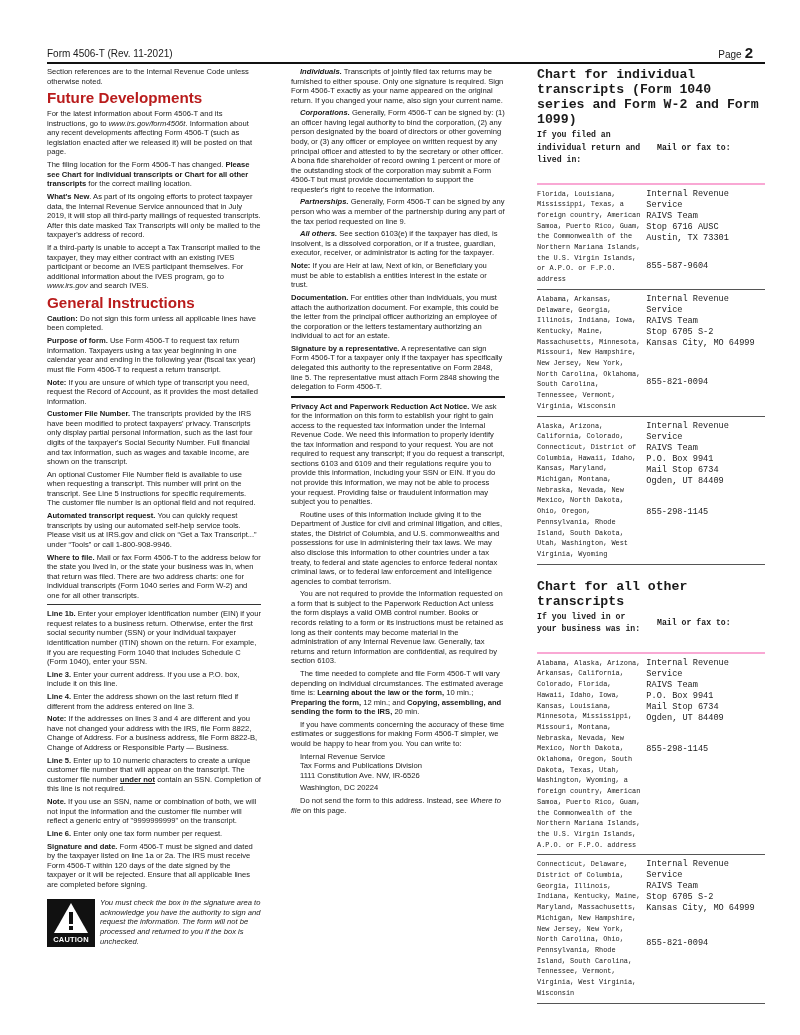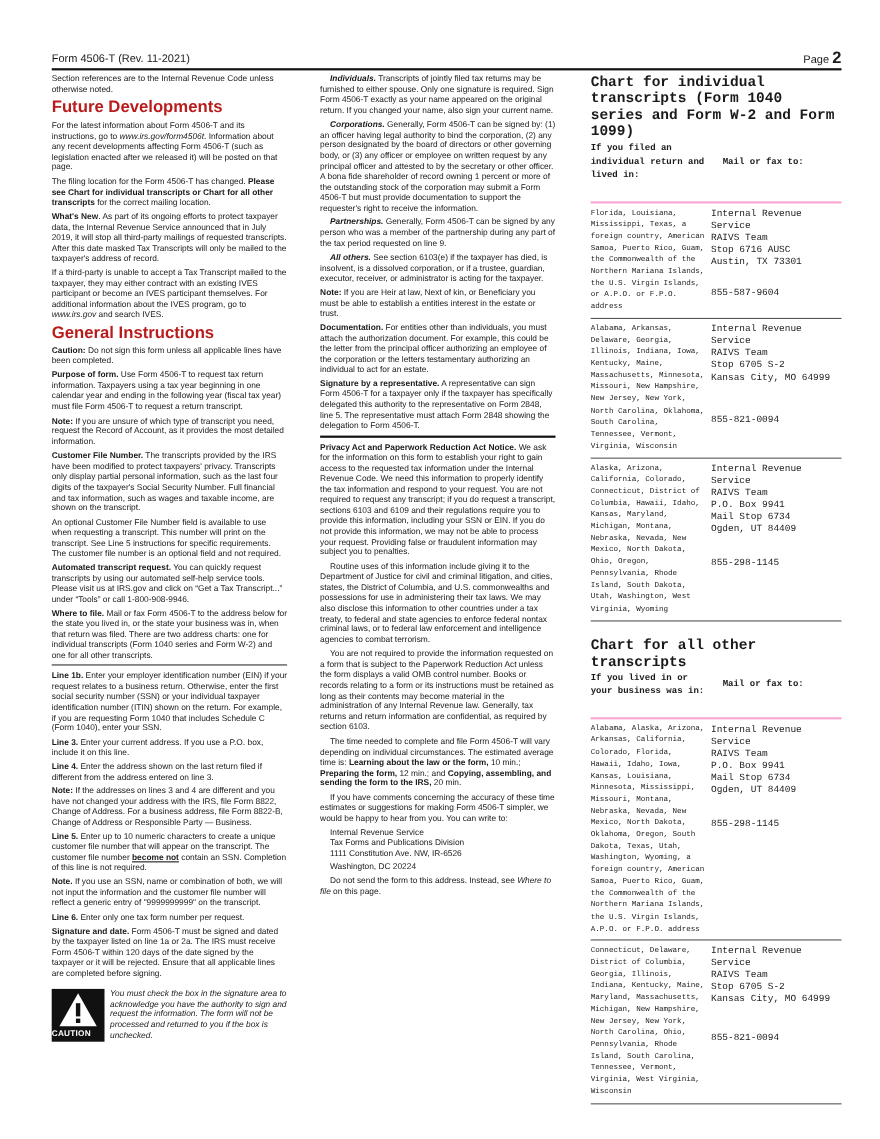--- a/index.html
+++ b/index.html
@@ -1,38 +1,38 @@
 <!DOCTYPE html>
 <html><head>
 <meta charset="utf-8">
 <style>
   * { box-sizing: border-box; margin: 0; padding: 0; }
   html, body { width: 800px; height: 1035px; background: #ffffff; }
   body { position: relative; font-family: "Liberation Sans", sans-serif; color: #1a1a1a; overflow: hidden; }
   .header { position: absolute; left: 47px; top: 46px; width: 718px; height: 18px; border-bottom: 2px solid #111; }
   .header .form-id { position: absolute; left: 0; top: 2px; font-size: 10px; }
-  .header .page { position: absolute; right: 0; top: -2px; font-size: 10px; }
+  .header .page { position: absolute; right: 12px; top: -2px; font-size: 10px; }
   .header .page b { font-size: 15px; font-weight: bold; margin-left: 3px; }
   .col { position: absolute; top: 67px; font-size: 7.6px; line-height: 9.55px; }
   .col1 { left: 47px; width: 214px; }
   .col2 { left: 291px; width: 214px; }
   .col3 { left: 537px; width: 228px; font-family: Liberation Mono, monospace; }
   p { margin-bottom: 3.2px; }
   .indent { text-indent: 9px; }
   h2 { font-size: 15.2px; line-height: 17px; font-weight: bold; margin: 1px 0 3px 0; color: #b91c1c; }
   .rule-thin { border-top: 1px solid #333; margin: 4px 0 4px 0; }
   .rule-thick { border-top: 2.5px solid #111; margin: 4px 0 4px 0; }
   b { font-weight: bold; }
   i { font-style: italic; }
   u { text-decoration: underline; font-weight: bold; }
   .addr { padding-left: 9px; }
   .caution-row { display: flex; margin-top: 9px; }
   .caution-box { width: 48px; height: 48px; background: #111; position: relative; flex: none; margin-right: 5px; margin-top: 1px; }
   .caution-box svg { position: absolute; left: 6px; top: 3px; }
-  .caution-box .lbl { position: absolute; bottom: 3px; left: 0; width: 100%; color: #fff; font-weight: bold; font-size: 7.5px; letter-spacing: 0.2px; }
+  .caution-box .lbl { position: absolute; bottom: 3px; left: 0; width: 100%; text-align: center; color: #fff; font-weight: bold; font-size: 7.5px; letter-spacing: 0.2px; }
   .caution-text { font-style: italic; font-size: 7.6px; line-height: 9.55px; }
   .chart-title { font-size: 13.2px; line-height: 15px; font-weight: bold; margin: 0 0 2px 0; }
   .chart-head { display: flex; font-weight: bold; font-size: 8.2px; line-height: 12.5px; padding-bottom: 16px; border-bottom: 2px solid #f9a8d4; }
   .chart-head .c1 { width: 112px; }
   .chart-head .c2 { padding-left: 8px; display: flex; align-items: center; }
   .chart-row { display: flex; border-bottom: 1px solid #555; padding: 4px 0 4px 0; }
   .chart-row .states { width: 112px; font-size: 6.9px; line-height: 10.7px; color: #222; }
   .chart-row .mail { padding-left: 2px; font-size: 8.6px; line-height: 11px; color: #222; }
   .chart-row .fax { margin-top: 0; }
   .gap { height: 14px; }
@@ -58,21 +58,21 @@
   <p><b>Note:</b><span> If you are unsure of which type of transcript you need, request the Record of Account, as it provides the most detailed information.</span></p>
   <p><b>Customer File Number.</b><span> The transcripts provided by the IRS have been modified to protect taxpayers' privacy. Transcripts only display partial personal information, such as the last four digits of the taxpayer's Social Security Number. Full financial and tax information, such as wages and taxable income, are shown on the transcript.</span></p>
   <p>An optional Customer File Number field is available to use when requesting a transcript. This number will print on the transcript. See Line 5 instructions for specific requirements. The customer file number is an optional field and not required.</p>
   <p><b>Automated transcript request.</b><span> You can quickly request transcripts by using our automated self-help service tools. Please visit us at IRS.gov and click on “Get a Tax Transcript...” under “Tools” or call 1-800-908-9946.</span></p>
   <p><b>Where to file.</b><span> Mail or fax Form 4506-T to the address below for the state you lived in, or the state your business was in, when that return was filed. There are two address charts: one for individual transcripts (Form 1040 series and Form W-2) and one for all other transcripts.</span></p>
   <div class="rule-thin"></div>
   <p><b>Line 1b.</b><span> Enter your employer identification number (EIN) if your request relates to a business return. Otherwise, enter the first social security number (SSN) or your individual taxpayer identification number (ITIN) shown on the return. For example, if you are requesting Form 1040 that includes Schedule C (Form 1040), enter your SSN.</span></p>
   <p><b>Line 3.</b><span> Enter your current address. If you use a P.O. box, include it on this line.</span></p>
   <p><b>Line 4.</b><span> Enter the address shown on the last return filed if different from the address entered on line 3.</span></p>
   <p><b>Note:</b><span> If the addresses on lines 3 and 4 are different and you have not changed your address with the IRS, file Form 8822, Change of Address. For a business address, file Form 8822-B, Change of Address or Responsible Party — Business.</span></p>
-  <p><b>Line 5.</b><span> Enter up to 10 numeric characters to create a unique customer file number that will appear on the transcript. The customer file number </span><u>become not</u><span> contain an SSN. Completion of this line is not required.</span></p>
+  <p><b>Line 5.</b><span> Enter up to 10 numeric characters to create a unique customer file number that will appear on the transcript. The customer file number </span><u>under not</u><span> contain an SSN. Completion of this line is not required.</span></p>
   <p><b>Note.</b><span> If you use an SSN, name or combination of both, we will not input the information and the customer file number will reflect a generic entry of "9999999999" on the transcript.</span></p>
   <p><b>Line 6.</b><span> Enter only one tax form number per request.</span></p>
   <p><b>Signature and date.</b><span> Form 4506-T must be signed and dated by the taxpayer listed on line 1a or 2a. The IRS must receive Form 4506-T within 120 days of the date signed by the taxpayer or it will be rejected. Ensure that all applicable lines are completed before signing.</span></p>
   <div class="caution-row">
     <div class="caution-box">
       <svg width="36" height="32" viewBox="0 0 36 32">
         <polygon points="18,1 35,31 1,31" fill="#ffffff"></polygon>
         <rect x="16" y="10" width="4" height="12" fill="#111"></rect>
         <rect x="16" y="24" width="4" height="4" fill="#111"></rect>
       </svg>

